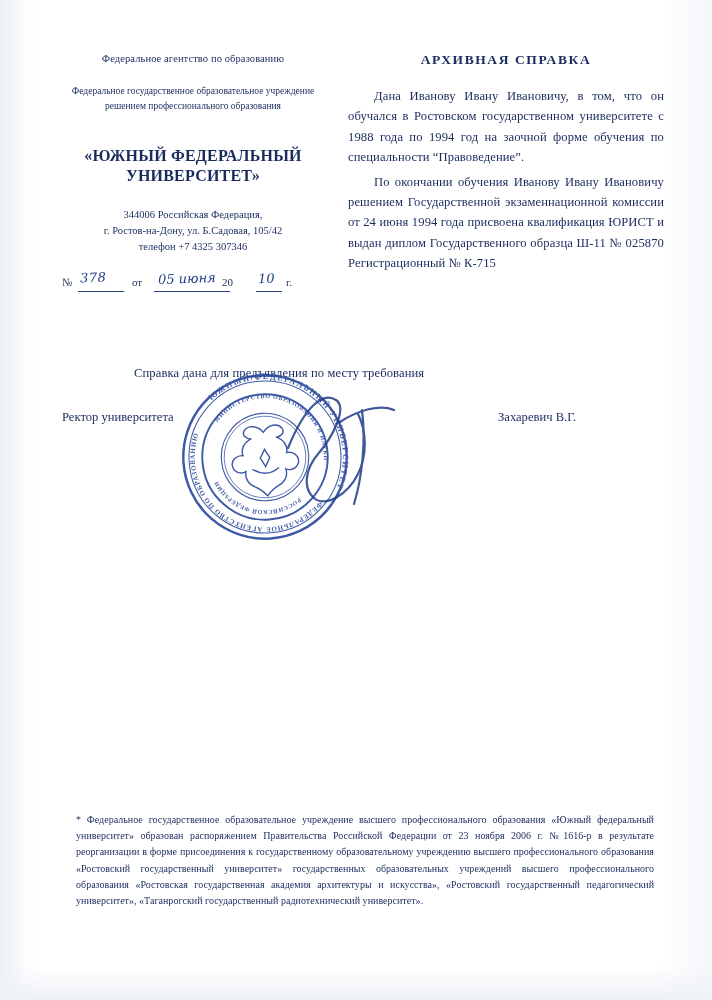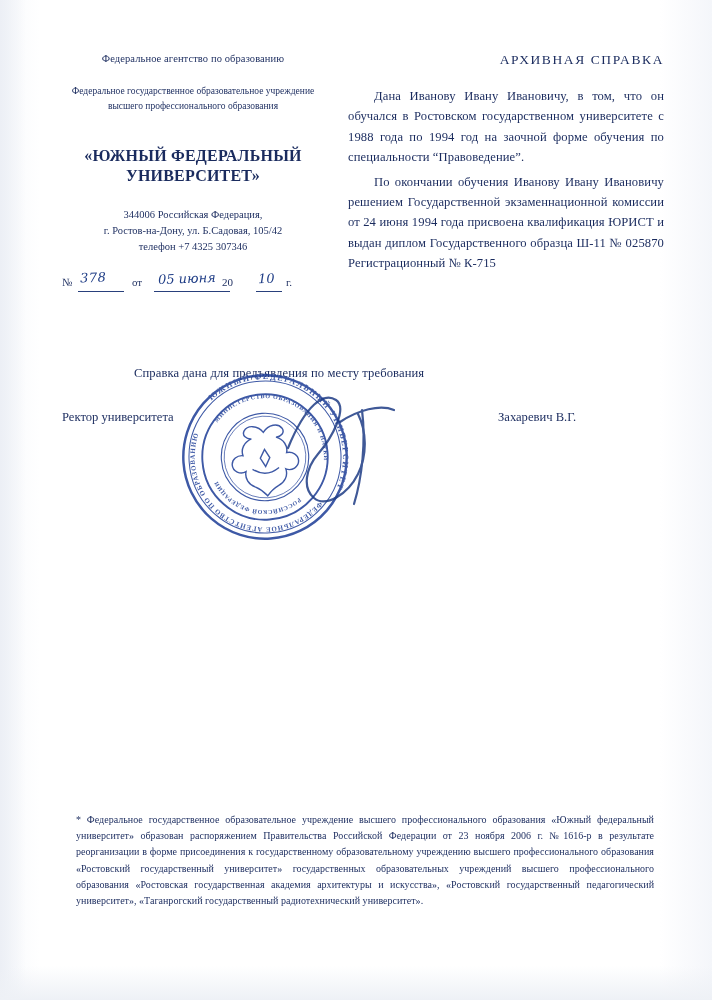--- a/index.html
+++ b/index.html
@@ -108,23 +108,23 @@
   .n-g    { left: 224px; top: 6px; }
 
   
   .right-col {
     position: absolute;
     right: 48px;
     top: 0;
     width: 316px;
   }
   .doc-title {
-    text-align: right;
+    text-align: center;
     font-size: 13.5px;
-    font-weight: normal;
+    font-weight: bold;
     letter-spacing: 1.6px;
   }
   .body-p {
     margin-top: 18px;
     font-size: 12.6px;
     line-height: 1.62;
     text-align: justify;
     text-indent: 26px;
     letter-spacing: 0.1px;
   }
@@ -189,21 +189,21 @@
 <body>
 
 <div class="page">
   <div class="scan-edge-left"></div>
   <div class="scan-edge-bottom"></div>
 
   <div class="header">
 
     <div class="left-col">
       <div class="agency">Федеральное агентство по образованию</div>
-      <div class="institution">Федеральное государственное образовательное учреждение высшего профессионального образования</div>
+      <div class="institution">Федеральное государственное образовательное учреждение решением профессионального образования</div>
       <div class="uni-name">«ЮЖНЫЙ ФЕДЕРАЛЬНЫЙ УНИВЕРСИТЕТ»</div>
       <div class="address">
         <div>344006 Российская Федерация,</div>
         <div>г. Ростов-на-Дону, ул. Б.Садовая, 105/42</div>
         <div>телефон +7 4325 307346</div>
       </div>
 
       <div class="numline">
         <span class="lbl n-no">№</span>
         <span class="hw n-num">378</span>

